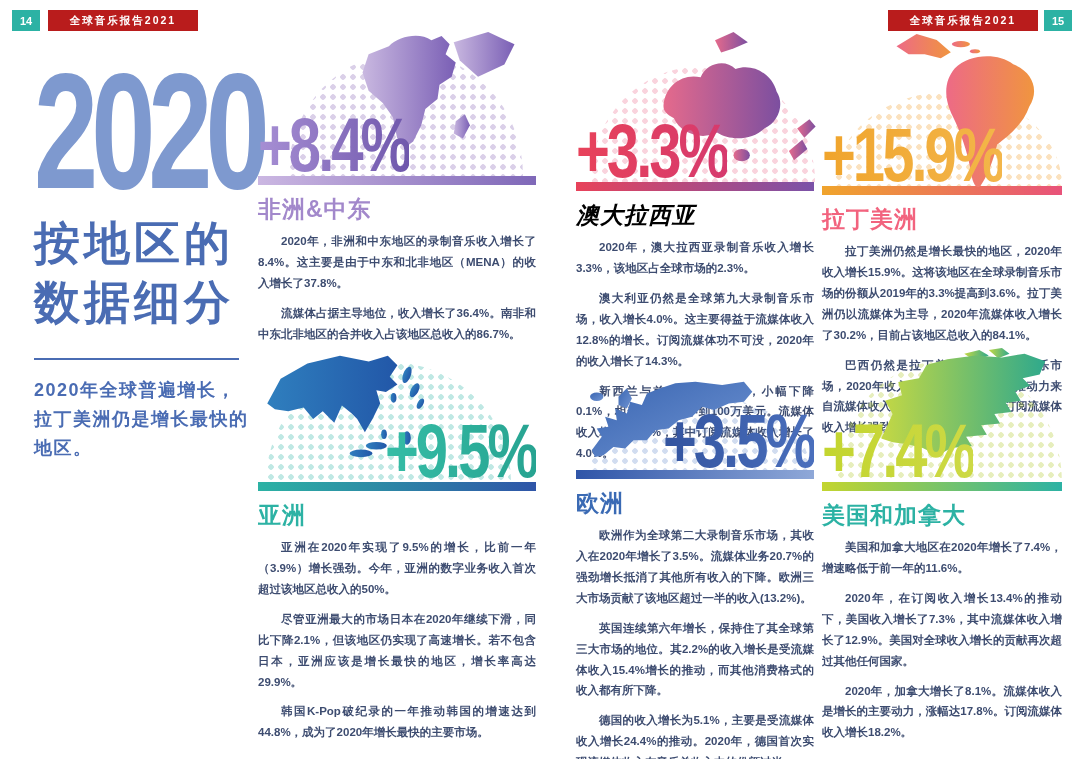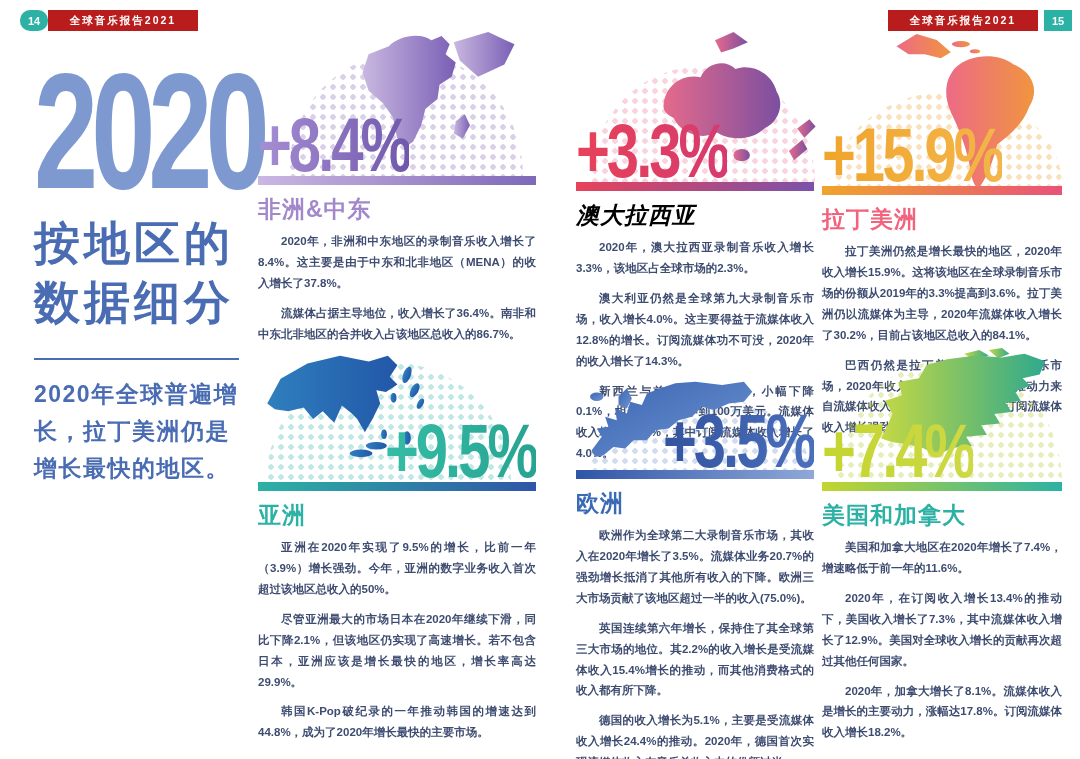--- a/index.html
+++ b/index.html
@@ -12,21 +12,21 @@
          font-weight:700;letter-spacing:2px;}
   .pagenum{position:absolute;top:10px;height:21px;width:28px;background:#2cb2a4;color:#fff;
          display:flex;align-items:center;justify-content:center;font-size:11px;font-weight:700;}
   
   .hero-col{position:absolute;left:34px;top:48px;width:218px;}
   .hero-year{font-size:148px;line-height:1;font-weight:800;color:#7e99cf;
              letter-spacing:-9px;transform:scale(0.78,1.12);transform-origin:left top;
              white-space:nowrap;}
   .hero-line{font-size:46px;font-weight:800;color:#4a6cb3;letter-spacing:4px;line-height:1.28;white-space:nowrap;}
   .hero-rule{width:205px;height:2px;background:#4a6cb3;margin:26px 0 16px 0;}
-  .hero-sub{font-size:23px;font-weight:700;color:#4a6cb3;line-height:1.62;letter-spacing:1.5px;}
+  .hero-sub{font-size:18px;font-weight:700;color:#4a6cb3;line-height:1.62;letter-spacing:1.5px;}
   
   .sec{position:absolute;}
   .hero-zone{position:relative;}
   .dome{position:absolute;border-radius:50% 50% 0 0 / 100% 100% 0 0;
         background-size:10px 10px;}
   .map{position:absolute;}
   .pct{position:absolute;bottom:0;font-weight:800;font-size:58px;letter-spacing:-3px;
        line-height:.82;transform:scaleY(1.32);transform-origin:bottom left;white-space:nowrap;
        -webkit-background-clip:text;background-clip:text;-webkit-text-fill-color:transparent;}
   .pct.right{right:0;transform-origin:bottom right;}
@@ -55,21 +55,21 @@
   .dots-pink{background-image:radial-gradient(circle,rgba(232,80,120,.25) 2.5px,transparent 3px);}
   .dots-orange{background-image:radial-gradient(circle,rgba(242,170,70,.35) 2.5px,transparent 3px);}
   .dots-blue{background-image:radial-gradient(circle,rgba(90,130,200,.28) 2.5px,transparent 3px);}
   .dots-lime{background-image:radial-gradient(circle,rgba(190,210,80,.38) 2.5px,transparent 3px);}
 </style>
 </head>
 <body>
 
 <div class="canvas">
 
-  <div class="pagenum" style="left:20px;border-radius:10px;">14</div>
+  <div class="pagenum" style="left:12px;">14</div>
   <div class="badge" style="left:48px;width:150px;">全球音乐报告2021</div>
   <div class="badge" style="left:888px;width:150px;">全球音乐报告2021</div>
   <div class="pagenum" style="left:1044px;">15</div>
 
   <div class="hero-col">
     <div class="hero-year">2020</div>
     <div style="margin-top:18px;">
       <div class="hero-line">按地区的</div>
       <div class="hero-line">数据细分</div>
     </div>
@@ -165,21 +165,21 @@
         </linearGradient>
           </defs>
         <ellipse fill="url(#gEur)" cx="10" cy="20" rx="8" ry="5"></ellipse>
         <path fill="url(#gEur)" d="M36,20 L46,10 52,22 46,34 36,30 Z"></path>
         <path fill="url(#gEur)" d="M4,84 L16,68 10,58 24,56 20,44 34,48 32,34 46,40 50,26 64,30 70,16 86,10 104,4 128,2 160,6 186,2 196,14 186,26 168,28 150,36 136,32 124,44 108,48 96,58 80,60 70,72 54,72 44,82 30,80 18,90 8,92 Z"></path>
       </svg>
       <div class="pct right g-blue" style="bottom:-2px;">+3.5%</div>
     </div>
     <div class="bar bar-blue"></div>
     <h2 class="sec-title t-blue">欧洲</h2>
-    <p class="body">欧洲作为全球第二大录制音乐市场，其收入在2020年增长了3.5%。流媒体业务20.7%的强劲增长抵消了其他所有收入的下降。欧洲三大市场贡献了该地区超过一半的收入(75.0%)。</p>
+    <p class="body">欧洲作为全球第二大录制音乐市场，其收入在2020年增长了3.5%。流媒体业务20.7%的强劲增长抵消了其他所有收入的下降。欧洲三大市场贡献了该地区超过一半的收入(13.2%)。</p>
     <p class="body">英国连续第六年增长，保持住了其全球第三大市场的地位。其2.2%的收入增长是受流媒体收入15.4%增长的推动，而其他消费格式的收入都有所下降。</p>
     <p class="body">德国的收入增长为5.1%，主要是受流媒体收入增长24.4%的推动。2020年，德国首次实现流媒体收入在音乐总收入中的份额过半。</p>
 
   </div>
 
   <div class="sec" style="left:822px;top:40px;width:240px;">
     <div class="hero-zone" style="height:146px;">
       <div class="dome dots-orange" style="left:12px;top:52px;width:228px;height:94px;"></div>
       <svg class="map" style="right:-2px;top:-16px;" width="172" height="166" viewBox="0 0 170 165">
         <defs>

